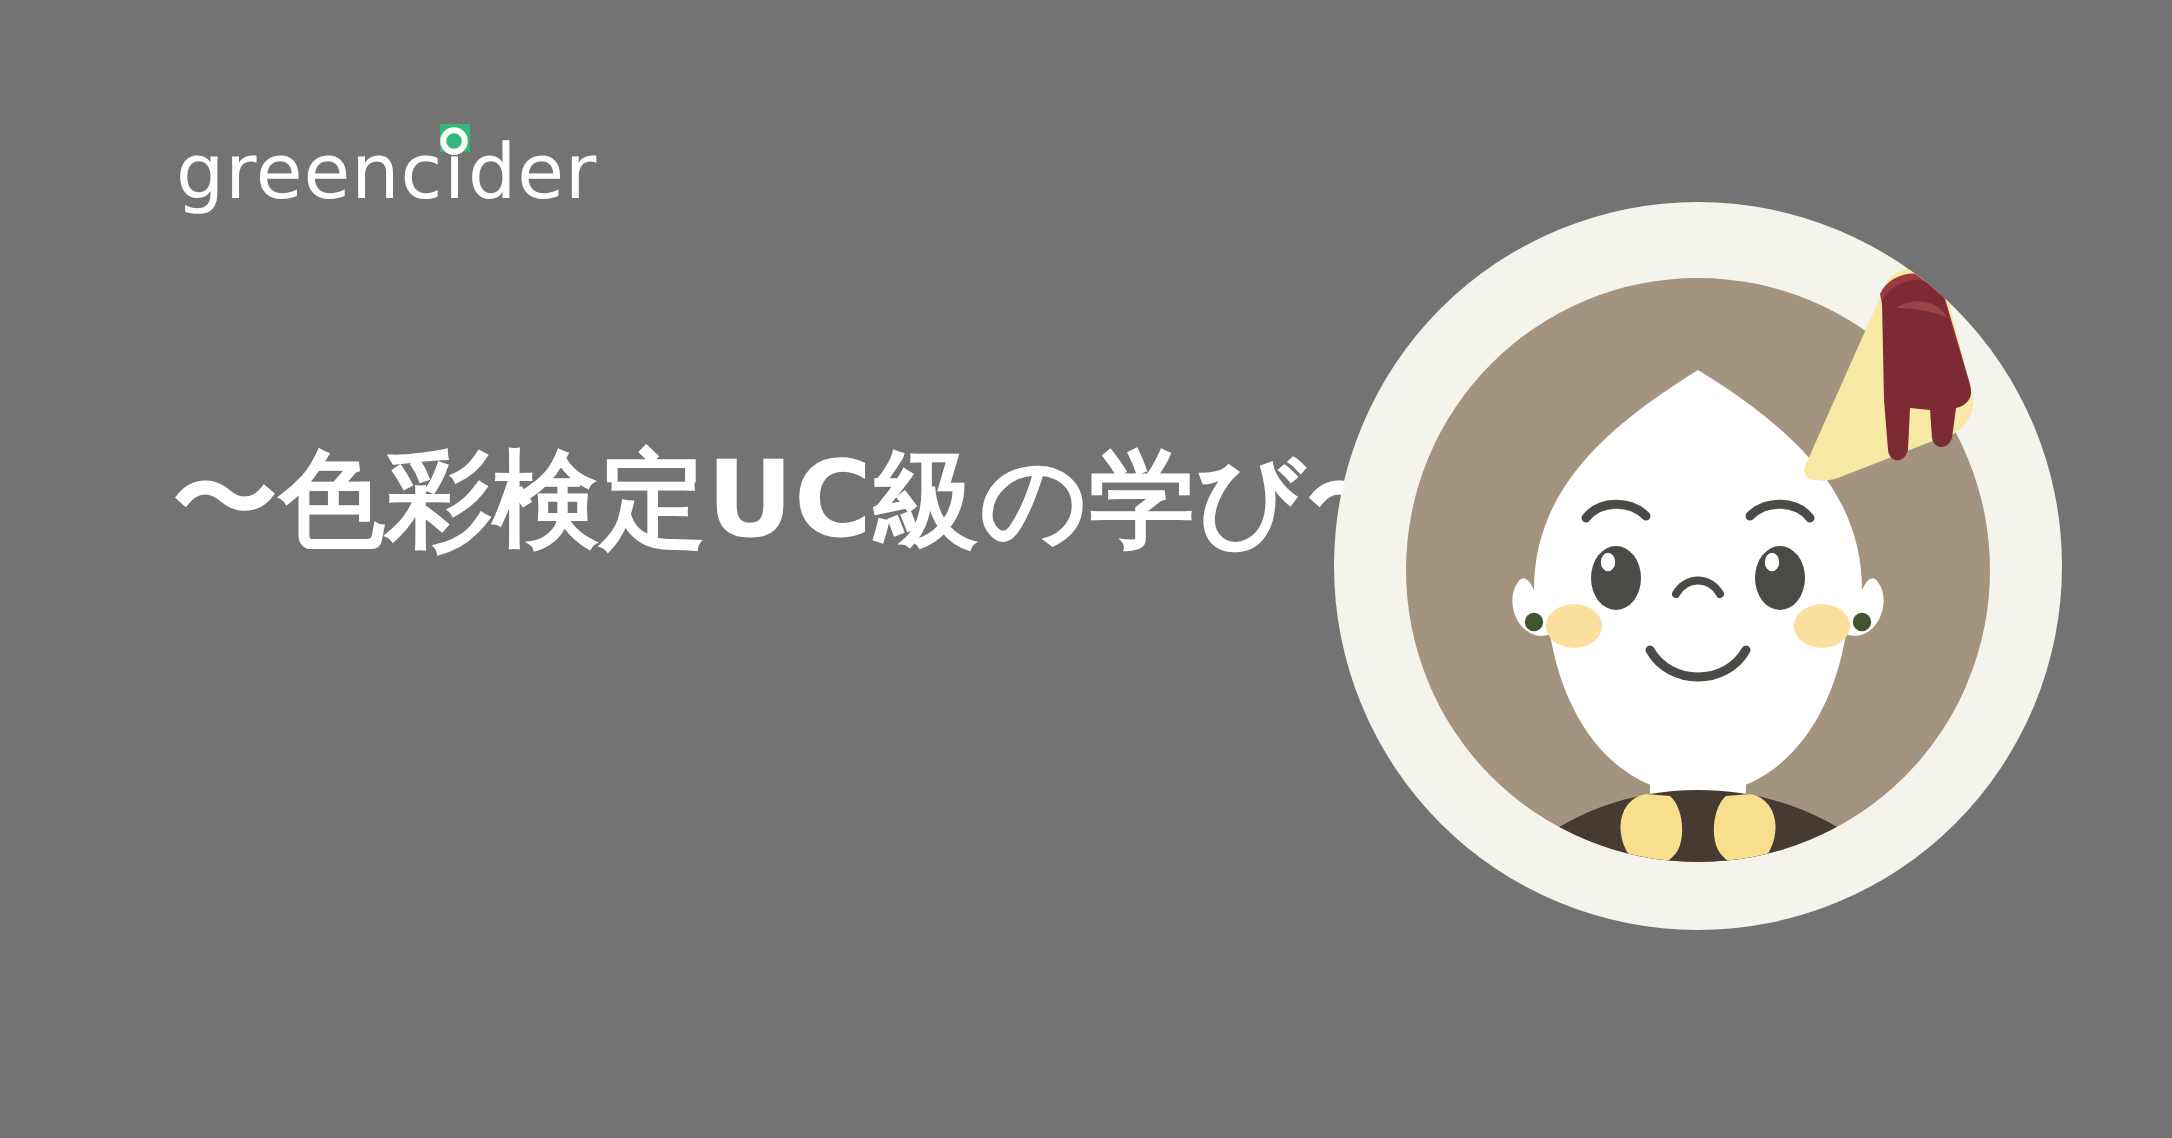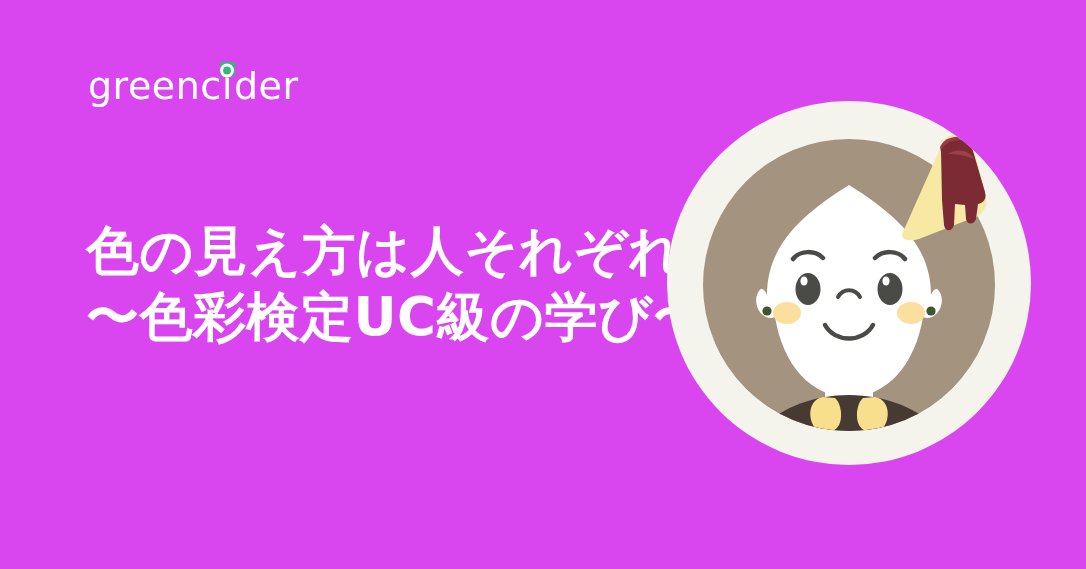--- a/index.html
+++ b/index.html
@@ -10,21 +10,21 @@
     width: 1086px;
     height: 569px;
     overflow: hidden;
     font-family: "Liberation Sans", "DejaVu Sans", sans-serif;
   }
 
   #banner {
     position: relative;
     width: 1086px;
     height: 569px;
-    background: #d946ef;
+    background: #737373;
     overflow: hidden;
   }
 
   
   #brand-logo {
     position: absolute;
     left: 88px;
     top: 62px;
     width: 260px;
     height: 46px;
@@ -80,21 +80,20 @@
       <text class="logo-text" x="146" y="37">der</text>
 
       <circle cx="139" cy="8.5" r="5.4" fill="none" stroke="#ffffff" stroke-width="3"></circle>
 
       <rect x="132" y="0" width="15" height="14" fill="#32b878"></rect>
       <circle cx="139" cy="8.5" r="5.4" fill="none" stroke="#ffffff" stroke-width="3"></circle>
     </svg>
   </div>
 
   <div id="headline">
-    <div class="headline-line">色の見え方は人それぞれ</div>
     <div class="headline-line">〜色彩検定UC級の学び〜</div>
   </div>
 
   <div id="avatar">
     <svg width="364" height="368" viewBox="0 0 364 368">
 
       <defs>
         <clipPath id="ringClip">
           <circle cx="182" cy="184" r="182"></circle>
         </clipPath>

